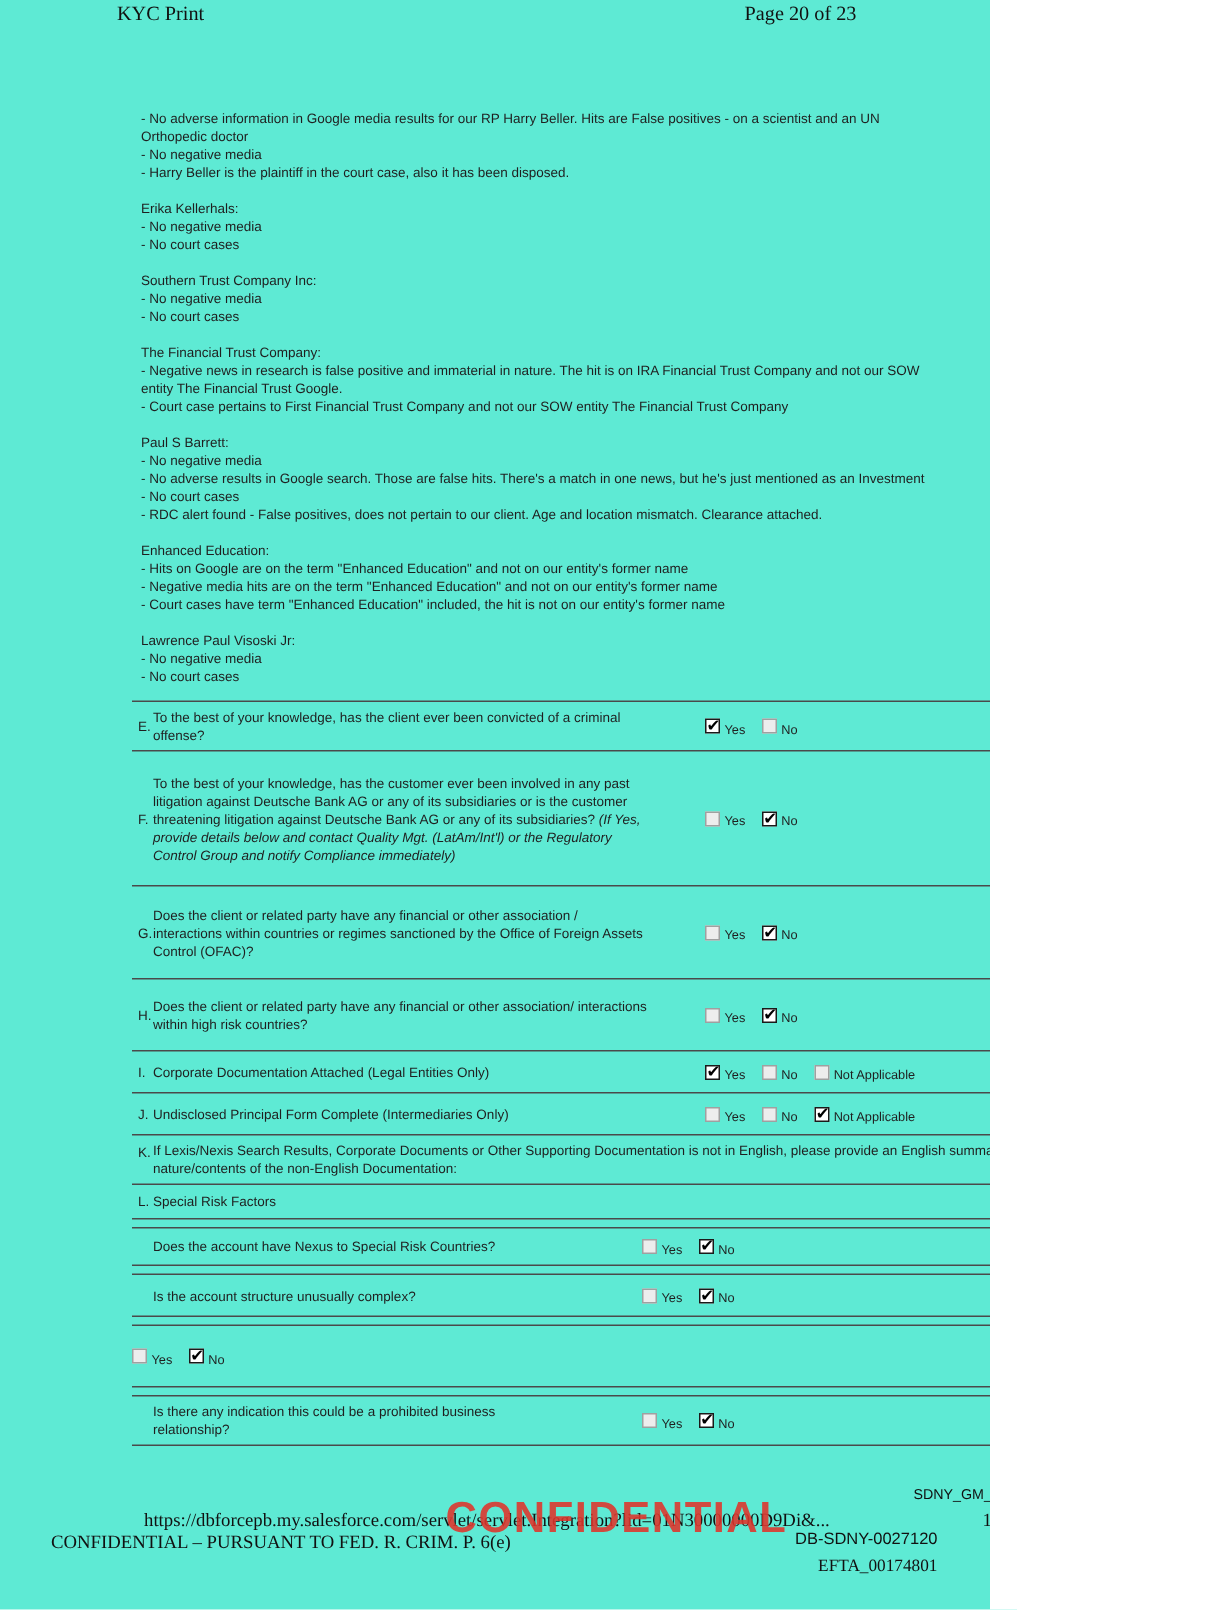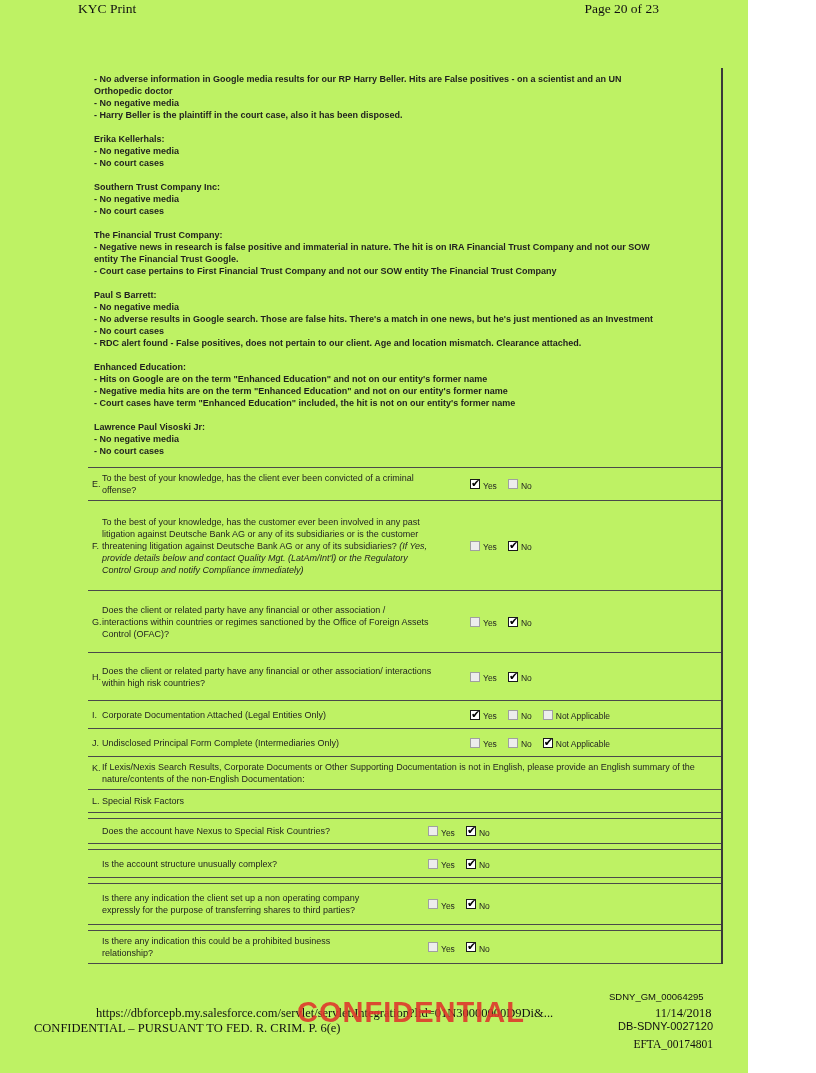--- a/index.html
+++ b/index.html
@@ -1,25 +1,25 @@
 <!DOCTYPE html>
 <html><head>
 <meta charset="utf-8">
 <style>
   * { box-sizing: border-box; margin: 0; padding: 0; }
   html, body { background: #ffffff; }
   body { font-family: "Liberation Sans", sans-serif; }
-  .page { position: relative; width: 748px; height: 1073px; background: #bef264; overflow: hidden; }
+  .page { position: relative; width: 660px; height: 1073px; background: #5eead4; overflow: hidden; }
 
   .header-title { position: absolute; left: 78px; top: 1px; font-family: "Liberation Serif", serif; font-size: 13.5px; color: #111; }
   .header-page  { position: absolute; right: 89px; top: 1px; font-family: "Liberation Serif", serif; font-size: 13.5px; color: #111; }
 
   .content { position: absolute; left: 88px; top: 68px; width: 635px; border-right: 2px solid #3a3a3a; }
 
-  .notes { padding: 5px 12px 10px 6px; font-size: 9px; line-height: 12px; color: #1f1f1f; font-weight: bold; }
+  .notes { padding: 5px 12px 10px 6px; font-size: 9px; line-height: 12px; color: #1f1f1f; }
   .notes .line { min-height: 12px; }
 
   .qrow { display: flex; align-items: center; border-top: 1px solid #4a4a4a; padding: 4px 0; }
   .qrow .letter { flex: 0 0 14px; padding-left: 4px; font-size: 9px; color: #1f1f1f; }
   .qrow .question { flex: 0 0 368px; padding-right: 38px; font-size: 9px; line-height: 12px; color: #1f1f1f; }
   .qrow .question.wide { flex: 1 1 auto; padding-right: 6px; }
   .qrow .options { display: flex; align-items: center; font-size: 8.5px; color: #1f1f1f; }
   .opt { display: inline-flex; align-items: center; margin-right: 11px; }
   .cb { width: 10px; height: 10px; border: 1px solid #a0a0a0; background: #ededed; display: inline-block; }
   .cb.checked { border-color: #1a1a1a; background: #fff; color: #000;
@@ -217,21 +217,20 @@
               <span class="cb" data-name="checkbox-unchecked-icon"></span>
               <span class="cblab" data-name="option-label">Yes</span>
             </span>
             <span class="opt" data-name="option-no">
               <span class="cb checked" data-name="checkbox-checked-icon">✔</span>
               <span class="cblab" data-name="option-label">No</span>
             </span>
           </div>
         </div>
         <div class="qrow sub" data-name="special-risk-row-3">
-          <div class="question" data-name="row-question">Is there any indication the client set up a non operating company expressly for the purpose of transferring shares to third parties?</div>
           <div class="options" data-name="row-options">
             <span class="opt" data-name="option-yes">
               <span class="cb" data-name="checkbox-unchecked-icon"></span>
               <span class="cblab" data-name="option-label">Yes</span>
             </span>
             <span class="opt" data-name="option-no">
               <span class="cb checked" data-name="checkbox-checked-icon">✔</span>
               <span class="cblab" data-name="option-label">No</span>
             </span>
           </div>

